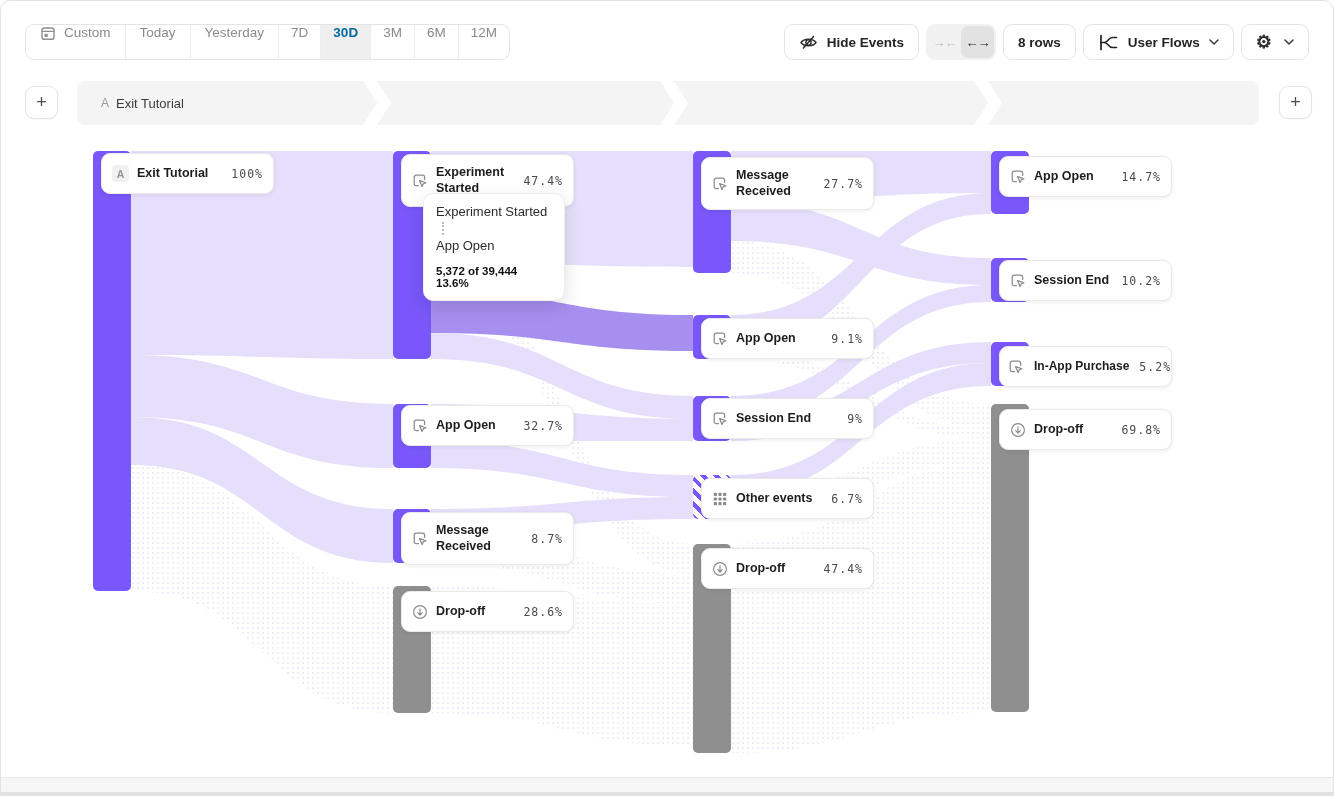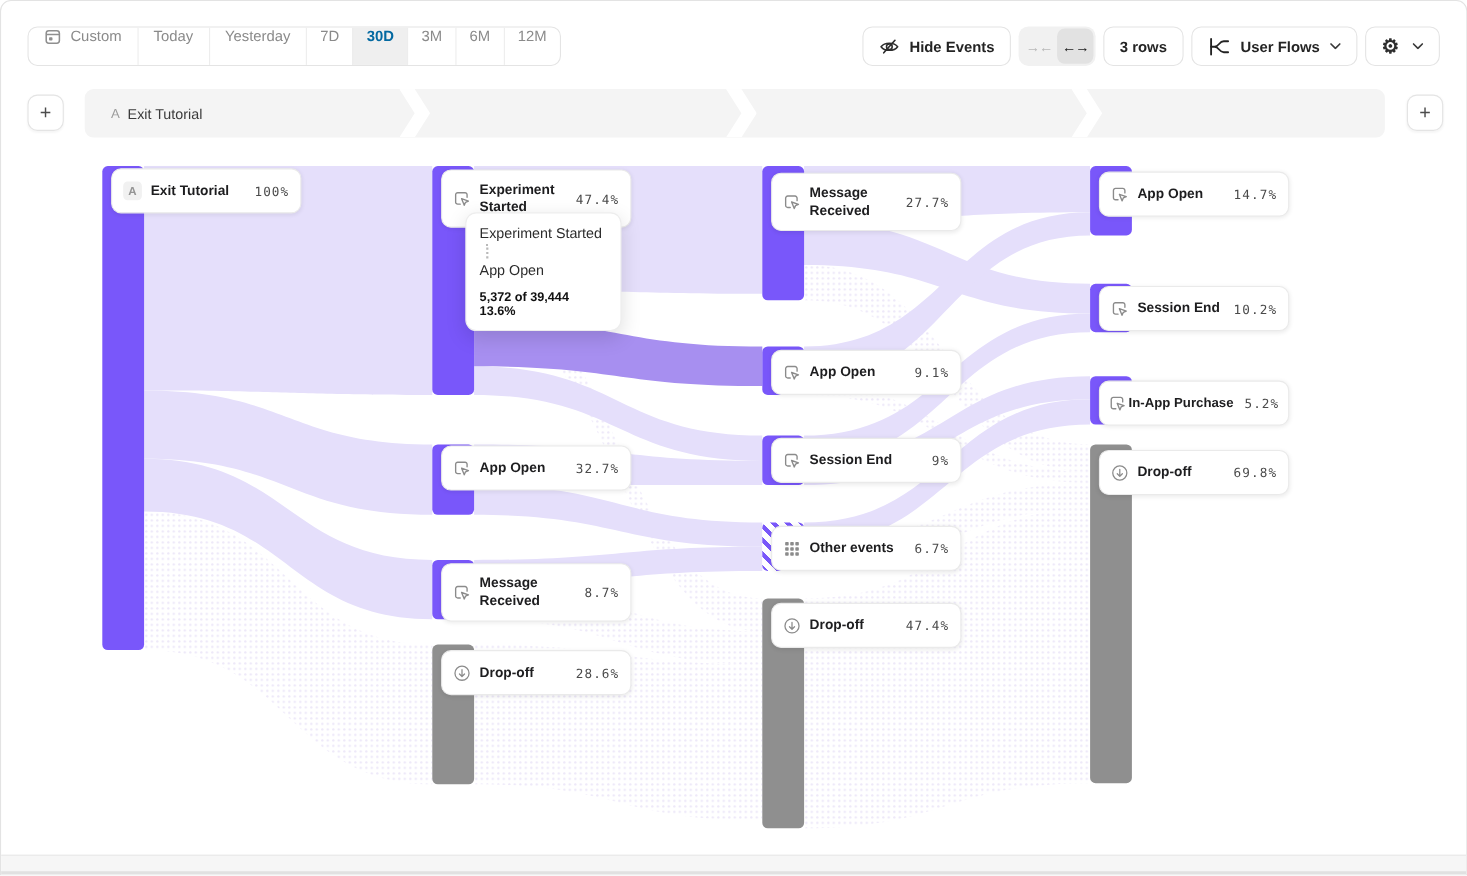--- a/index.html
+++ b/index.html
@@ -155,21 +155,21 @@
       <div class="collapse-ctl">
         <div class="collapse-cell disabled">
             <span>→←</span>
           </div>
         <div class="collapse-cell active">
             <span>←→</span>
           </div>
       </div>
 
       <div class="btn">
-        <span>3 rows</span>
+        <span>8 rows</span>
       </div>
 
       <div class="btn">
         <svg class="glyph" width="21" height="17" viewBox="0 0 21 17">
           <path d="M3 1.5 v14" stroke="#232323" stroke-width="1.7" stroke-linecap="round" fill="none"></path>
           <path d="M3 8.5 h3 c4.5 0 4 -5 8.5 -5 h4 M6 8.5 c4.5 0 4 5 8.5 5 h4" stroke="#232323" stroke-width="1.6" fill="none" stroke-linecap="round"></path>
         </svg>
         <span>User Flows</span>
         <svg class="glyph" width="10" height="6">
             <use href="#icon-chevron"></use>
@@ -356,21 +356,21 @@
   </div>
   <div class="node-card" style="left:998px;top:259px;width:173px;height:41px;">
     <span class="node-icon">
         <svg width="16" height="16">
           <use href="#icon-event"></use>
         </svg>
       </span>
     <span class="node-label">Session End</span>
     <span class="node-value">10.2%</span>
   </div>
-  <div class="node-card" style="left:998px;top:345px;width:173px;height:41px;padding:12px 8px;gap:2px;">
+  <div class="node-card" style="left:998px;top:345px;width:173px;height:41px;padding:12px 8px;gap:10px;">
     <span class="node-icon">
         <svg width="16" height="16">
           <use href="#icon-event"></use>
         </svg>
       </span>
     <span class="node-label" style="font-size:12px;">In-App Purchase</span>
     <span class="node-value">5.2%</span>
   </div>
   <div class="node-card" style="left:998px;top:408px;width:173px;height:41px;">
     <span class="node-icon">

